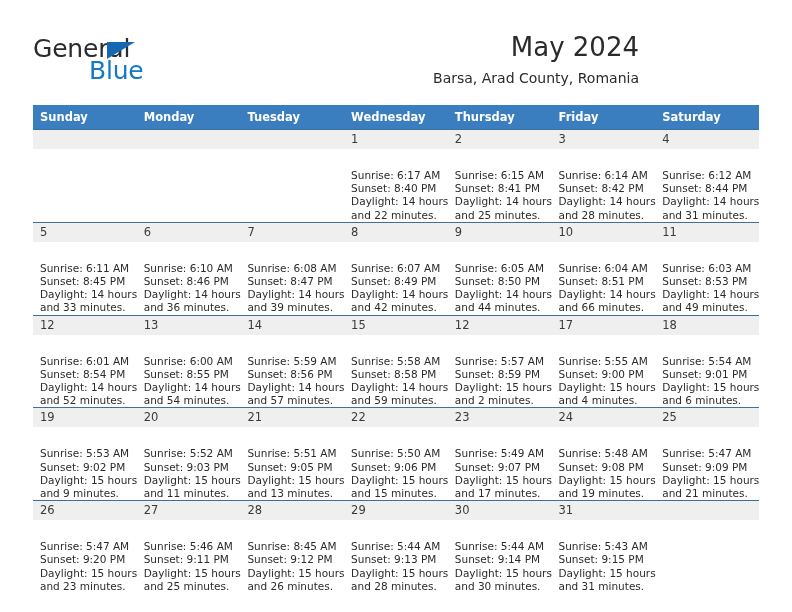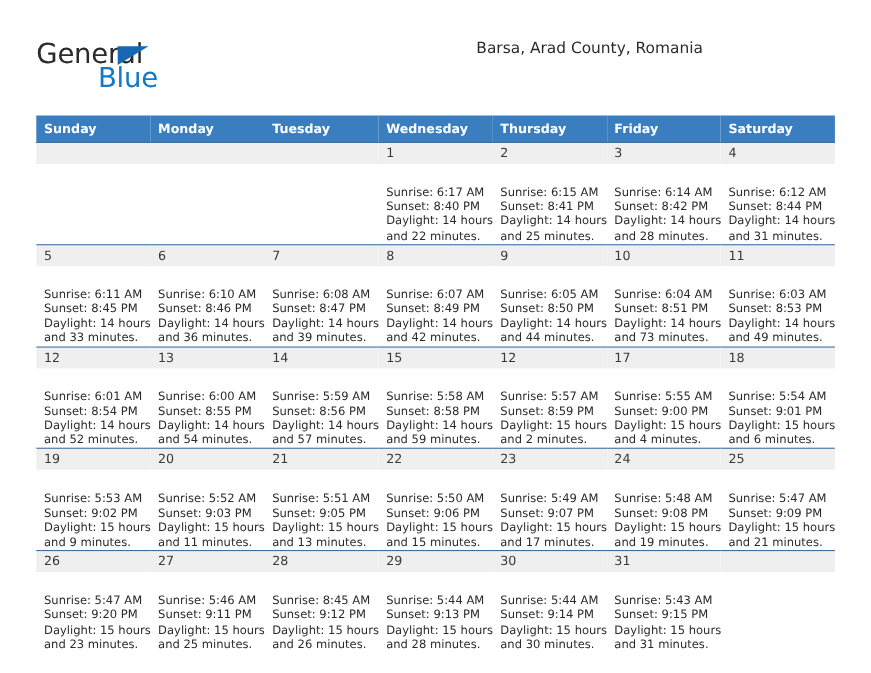--- a/index.html
+++ b/index.html
@@ -142,20 +142,21 @@
 
   <div class="header">
 
     <div class="brand">
       <span class="brand-general">General</span>
       <span class="brand-tri"></span>
       <span class="brand-blue">Blue</span>
     </div>
 
     <div class="title-block">
+      <div class="cal-title">May 2024</div>
       <div class="cal-subtitle">Barsa, Arad County, Romania</div>
     </div>
 
   </div>
 
   <table class="calendar">
     <thead>
       <tr id="weekday-row">
           <th>Sunday</th>
           <th>Monday</th>
@@ -277,21 +278,21 @@
               <div>Daylight: 14 hours</div>
               <div>and 44 minutes.</div>
             </div>
           </td>
           <td>
             <div class="daynum">10</div>
             <div class="info">
               <div>Sunrise: 6:04 AM</div>
               <div>Sunset: 8:51 PM</div>
               <div>Daylight: 14 hours</div>
-              <div>and 73 minutes.</div>
+              <div>and 66 minutes.</div>
             </div>
           </td>
           <td>
             <div class="daynum">11</div>
             <div class="info">
               <div>Sunrise: 6:03 AM</div>
               <div>Sunset: 8:53 PM</div>
               <div>Daylight: 14 hours</div>
               <div>and 49 minutes.</div>
             </div>

